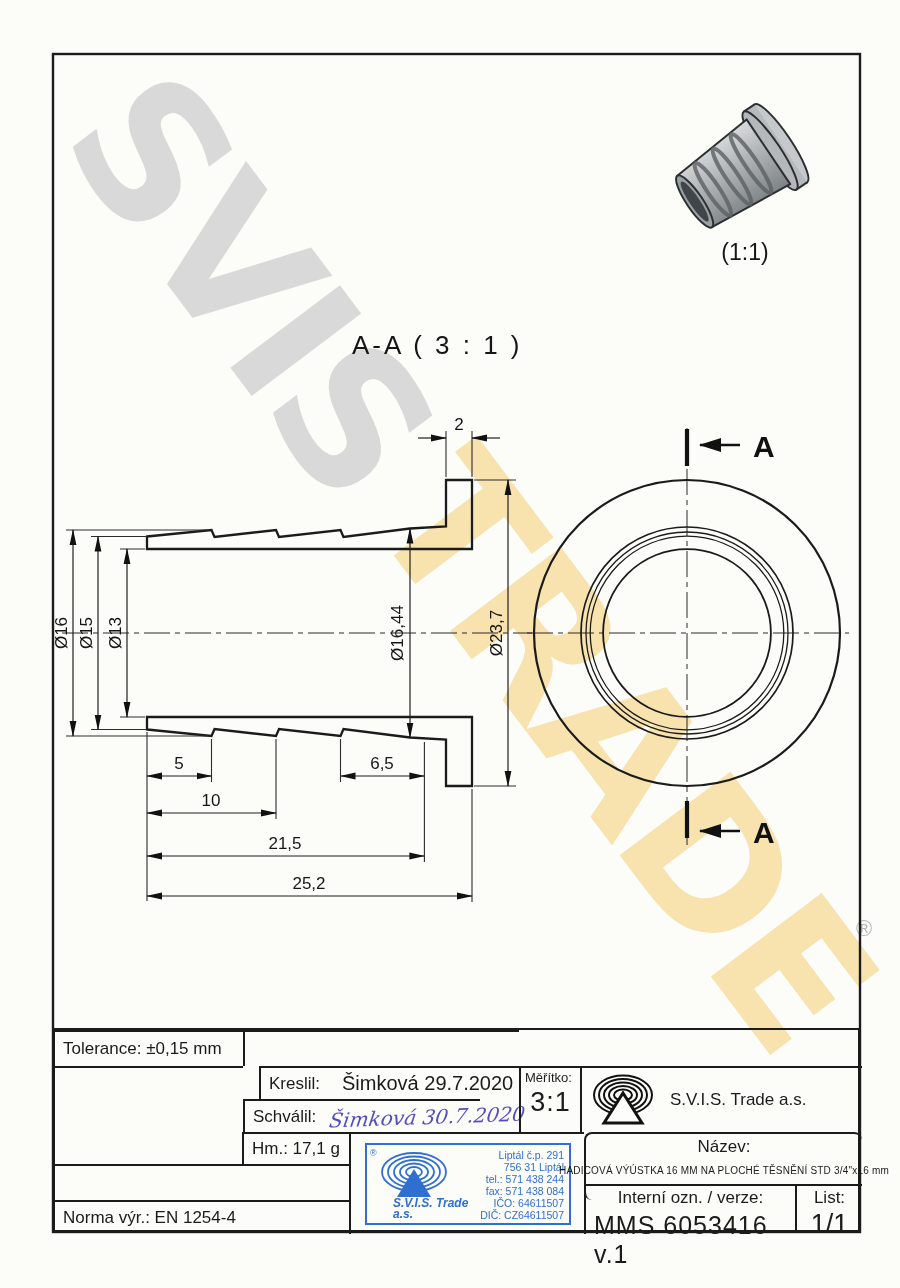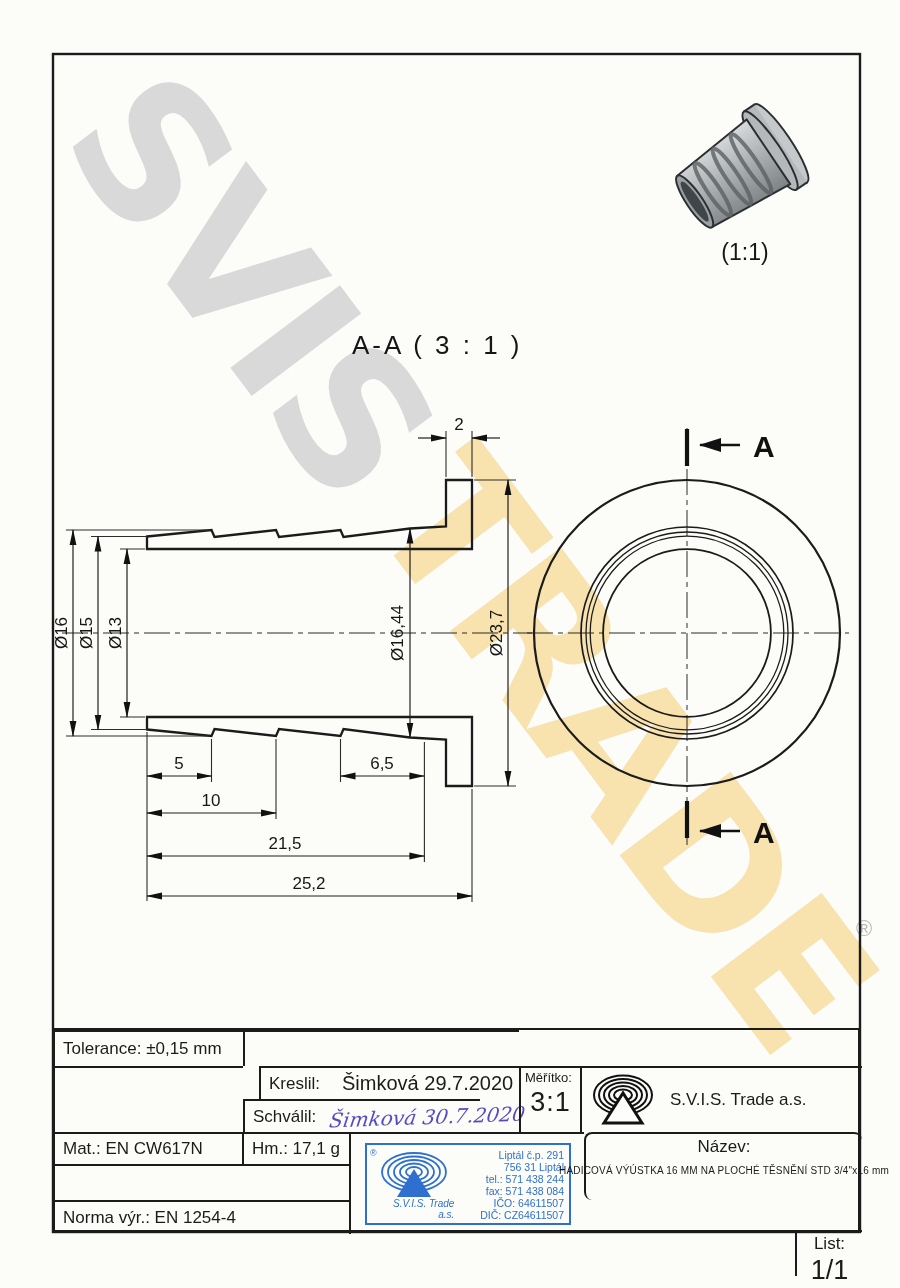--- a/index.html
+++ b/index.html
@@ -35,21 +35,21 @@
   #interni-cell,#list-cell{flex-direction:column;justify-content:flex-start;padding-top:2px;}
   #interni-val{font-size:25px;letter-spacing:1px;margin-top:3px;}
   #list-val{font-size:27px;margin-top:1px;}
   .sig{color:#544cc3;font-style:italic;font-size:20px;transform:skewX(-10deg) rotate(-2deg);
        font-family:"DejaVu Serif",serif;margin-left:14px;white-space:nowrap;}
   .kres-val{font-size:20px;margin-left:22px;}
   
   #stamp{position:absolute;left:14px;top:9px;width:202px;height:78px;border:2px solid #2e6fd0;
          color:#2e6fd0;font-size:10.5px;line-height:12px;}
   #stamp .addr{position:absolute;right:5px;top:4px;text-align:right;}
-  #stamp .co{position:absolute;left:26px;bottom:3px;font-weight:normal;font-style:italic;font-size:10px;text-align:right;line-height:11px;}
+  #stamp .co{position:absolute;left:26px;bottom:3px;font-weight:bold;font-style:italic;font-size:12px;text-align:left;line-height:11px;}
   #stamp .reg{position:absolute;left:3px;top:2px;font-size:9px;}
   #company-label{font-size:17px;margin-left:14px;}
 </style>
 </head>
 <body>
 
 <div id="page">
 
   <div class="wm" id="wm-gray">SVIS</div>
   <div class="wm" id="wm-yellow">TRADE</div>
@@ -184,23 +184,20 @@
           <ellipse cx="33" cy="24" rx="14" ry="9" stroke-width="2"></ellipse>
           <ellipse cx="33" cy="24" rx="19" ry="12.5" stroke-width="2"></ellipse>
           <ellipse cx="33" cy="24" rx="24" ry="16" stroke-width="2"></ellipse>
           <ellipse cx="33" cy="24" rx="29" ry="19.5" stroke-width="2"></ellipse>
         </g>
         <polygon points="33,22 14,52 52,52" fill="#fdfdfb" stroke="#111" stroke-width="3"></polygon>
       </svg>
       <span id="company-label">S.V.I.S. Trade a.s.</span>
     </div>
 
-    <div class="cell noleft" style="left:0;top:102px;width:187px;height:32px;">
-      <span>Mat.: EN CW617N</span>
-    </div>
     <div class="cell" style="left:187px;top:102px;width:107px;height:32px;">
       <span>Hm.: 17,1 g</span>
     </div>
     <div class="cell noleft" style="left:0;top:134px;width:294px;height:36px;"></div>
     <div class="cell noleft" style="left:0;top:170px;width:294px;height:34px;">
       <span>Norma výr.: EN 1254-4</span>
     </div>
 
     <div class="cell" style="left:294px;top:102px;width:235px;height:102px;">
       <div id="stamp">
@@ -227,18 +224,22 @@
           <div>IČO: 64611507</div>
           <div>DIČ: CZ64611507</div>
         </div>
       </div>
     </div>
 
     <div class="cell" id="nazev-cell" style="left:529px;top:102px;width:278px;height:68px;align-items:center;border-radius:8px;">
       <span>Název:</span>
       <span id="nazev-name">HADICOVÁ VÝÚSTKA 16 MM NA PLOCHÉ TĚSNĚNÍ STD 3/4"x16 mm</span>
     </div>
-    <div class="cell" id="list-cell" style="left:740px;top:154px;width:67px;height:46px;align-items:center;margin-top:46px;">
+    <div class="cell" id="interni-cell" style="left:529px;top:154px;width:211px;height:50px;align-items:center;">
+      <span>Interní ozn. / verze:</span>
+      <span id="interni-val">MMS 6053416 v.1</span>
+    </div>
+    <div class="cell" id="list-cell" style="left:740px;top:154px;width:67px;height:46px;align-items:center;">
       <span>List:</span>
       <span id="list-val">1/1</span>
     </div>
   </div>
 </div>
 
 </body></html>

